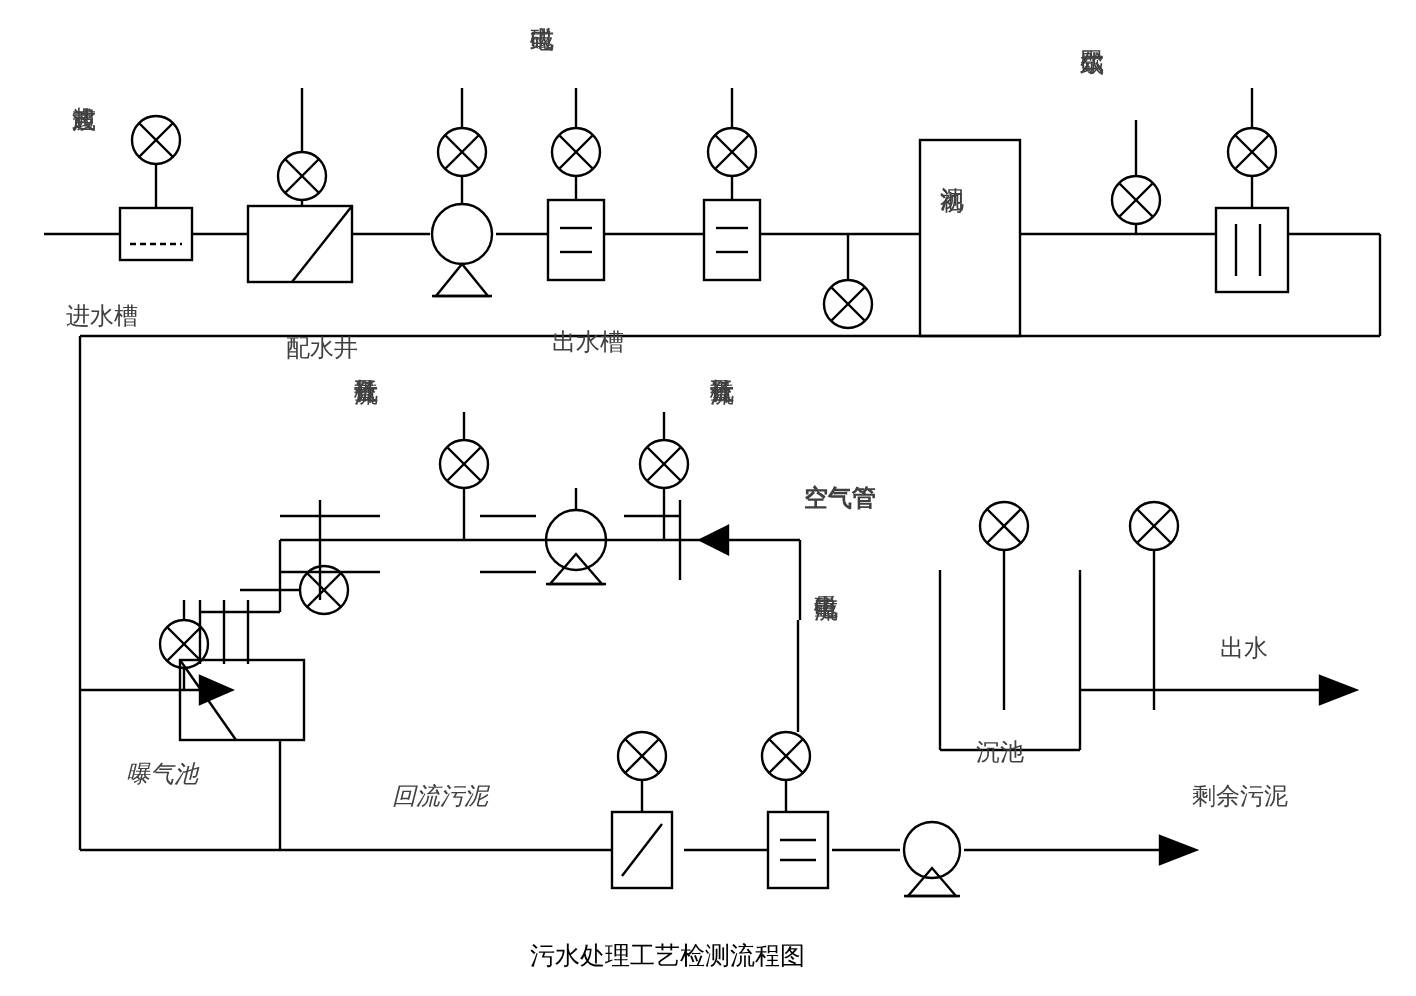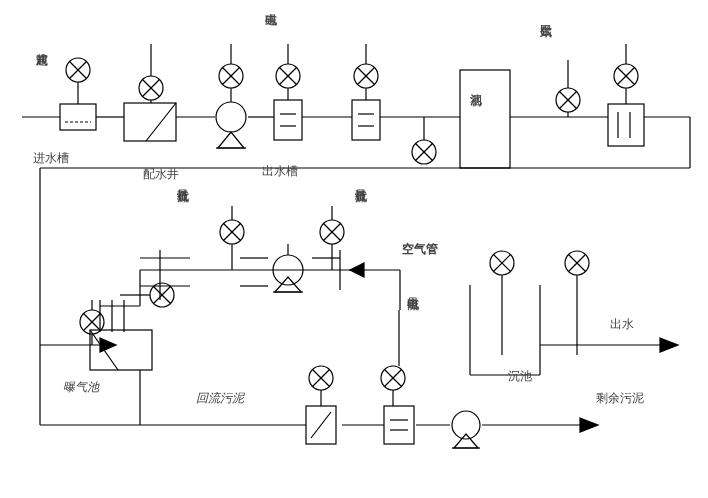--- a/index.html
+++ b/index.html
@@ -232,29 +232,30 @@
       <line x1="140" y1="370" x2="140" y2="425"></line>
     </g>
   </svg>
 
   <div class="lbl v" style="left:36px; top:44px;">超声波式</div>
   <div class="lbl v" style="left:265px; top:4px;">电磁式</div>
   <div class="lbl v" style="left:540px; top:16px;">巴歇尔式</div>
 
   <div class="lbl" style="left:33px; top:152px;">进水槽</div>
   <div class="lbl" style="left:124px; top:168px;margin-left:19px;">配水井</div>
-  <div class="lbl" style="left:262px; top:165px;">出水槽</div>
+  <div class="lbl" style="left:276px; top:165px;">出水槽</div>
 
   <div class="lbl v" style="left:470px; top:84px;">初沉池</div>
 
   <div class="lbl v" style="left:177px; top:180px;">孔板流量计</div>
   <div class="lbl v" style="left:355px; top:180px;">孔板流量计</div>
 
   <div class="lbl" style="left:402px; top:243px;font-weight:bold;">空气管</div>
   <div class="lbl v" style="left:407px; top:288px;">电磁流量</div>
 
   <div class="lbl" style="left:63px; top:381px;font-style:italic;">曝气池</div>
   <div class="lbl" style="left:196px; top:392px;font-style:italic;">回流污泥</div>
-  <div class="lbl" style="left:508px; top:370px;">沉池</div>
+  <div class="lbl" style="left:488px; top:370px;">沉池</div>
   <div class="lbl" style="left:596px; top:392px;">剩余污泥</div>
   <div class="lbl" style="left:610px; top:318px;text-align:right;">出水</div>
 
+  <div class="caption" style="left:265px; top:470px;">污水处理工艺检测流程图</div>
 </div>
 
 </body></html>

